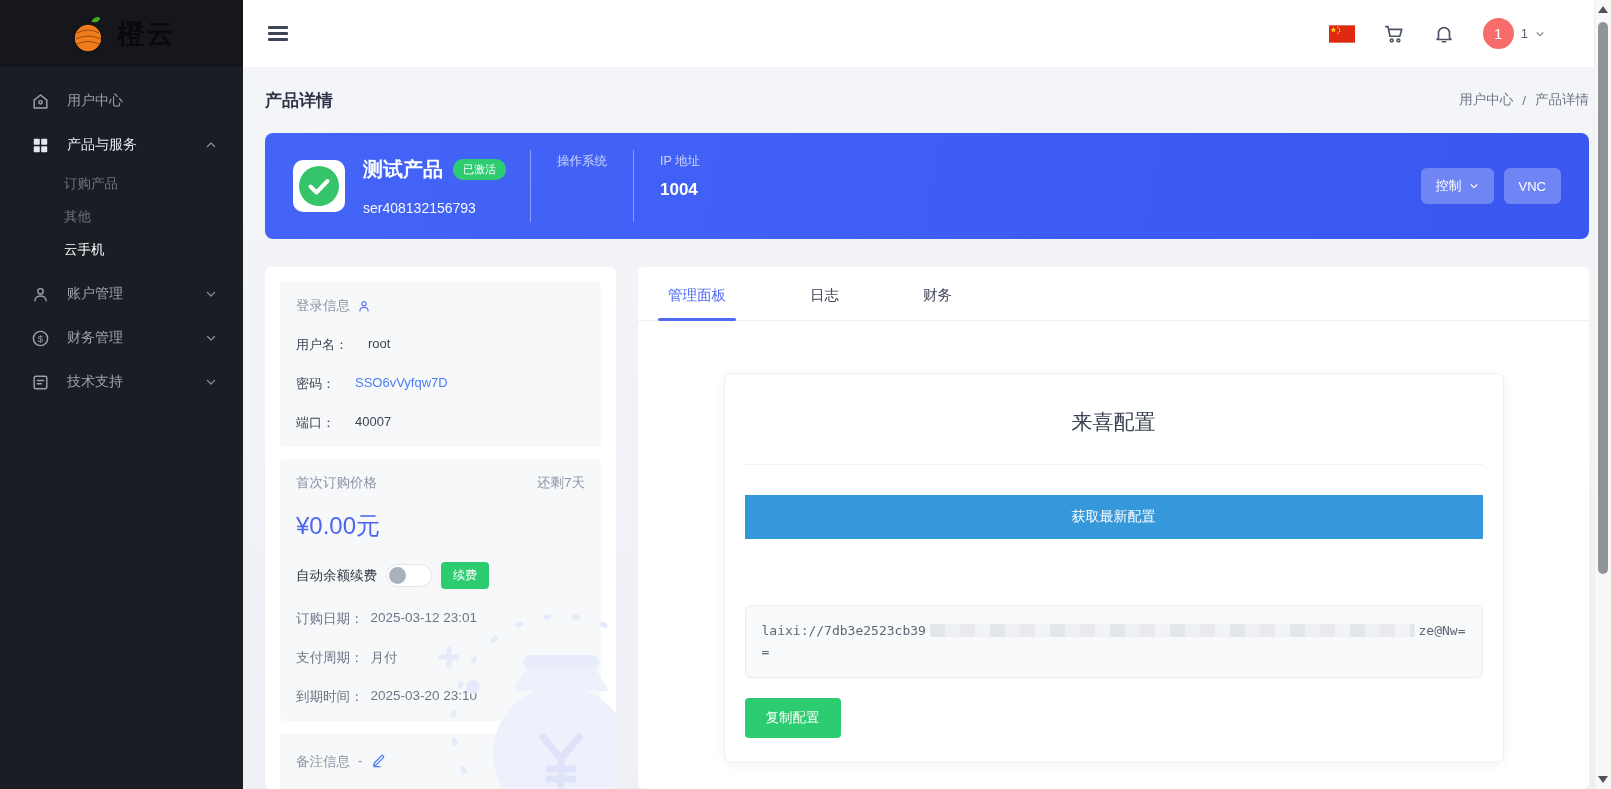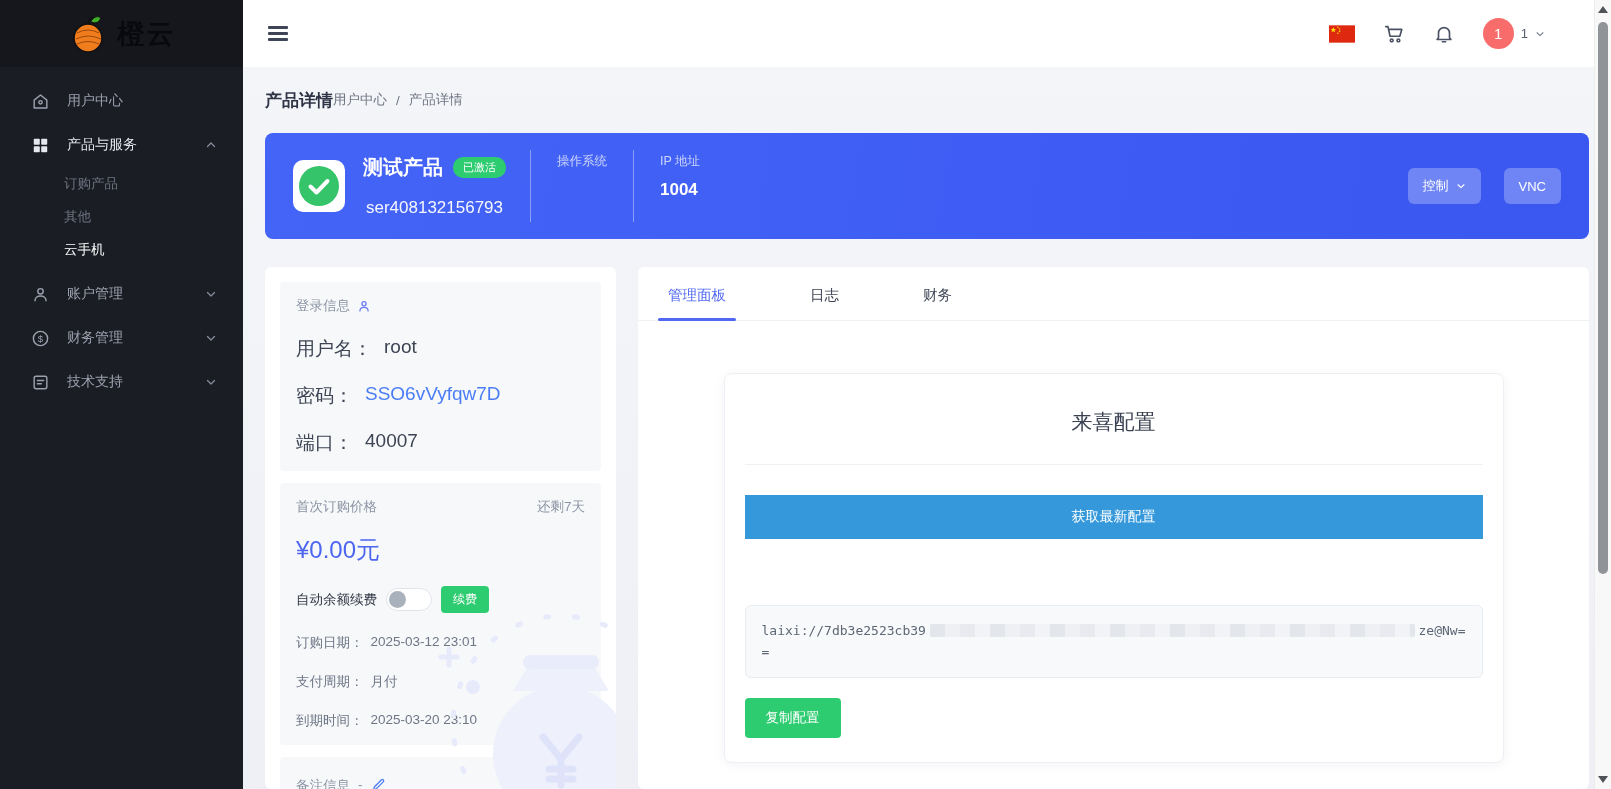--- a/index.html
+++ b/index.html
@@ -27,46 +27,46 @@
   .hamburger span { display:block; height:2.5px; background:#3e4556; margin:3.5px 0; border-radius:1px; }
   .topbar-right { margin-left:auto; display:flex; align-items:center; gap:28px; }
   .tb-icon { width:22px; height:22px; color:#4a5264; cursor:pointer; }
   .flag { width:26px; height:18px; cursor:pointer; display:block; }
   .avatar-wrap { display:flex; align-items:center; gap:7px; cursor:pointer; }
   .avatar { width:31px; height:31px; border-radius:50%; background:#f86c6b; color:#fff; font-size:15px; display:flex; align-items:center; justify-content:center; }
   .user-name { font-size:13px; color:#5a6170; }
   .chev-sm { width:10px; height:10px; color:#7a8090; }
   
   .content { flex:1; padding:0 22px; overflow:hidden; background:linear-gradient(#f4f5f9,#eef0f5); }
-  .page-head { height:66px; display:flex; align-items:center; }
+  .page-head { height:66px; display:flex; align-items:center; justify-content:space-between; }
   .page-title { font-size:17px; font-weight:bold; color:#2e3345; }
   .breadcrumb { font-size:13.5px; color:#6f7683; display:flex; gap:9px; align-items:center; }
   .crumb-link { cursor:pointer; }
   
   .banner { height:106px; border-radius:8px; background:linear-gradient(100deg,#4464f7,#3a57f0); display:flex; align-items:center; padding:0 28px; color:#fff; }
   .banner-icon-box { width:52px; height:52px; background:#fff; border-radius:10px; display:flex; align-items:center; justify-content:center; flex-shrink:0; }
   .banner-main { margin:0 24px 0 18px; }
   .bn-name-row { display:flex; align-items:center; gap:10px; }
   .bn-name { font-size:20px; font-weight:bold; }
   .badge-active { background:#2ecc71; color:#fff; font-size:11px; padding:3px 10px; border-radius:10px; }
-  .bn-serial { font-size:17px; margin-top:17px; color:rgba(255,255,255,.95);text-align:center; }
+  .bn-serial { font-size:14px; margin-top:17px; color:rgba(255,255,255,.95); }
   .banner-sep { width:1px; height:72px; background:rgba(255,255,255,.38); flex-shrink:0; }
   .banner-field { padding:0 26px; display:flex; flex-direction:column; align-self:stretch; padding-top:20px; min-width:86px; }
   .bf-label { font-size:12.5px; color:rgba(255,255,255,.72); }
   .bf-value { font-size:17px; font-weight:bold; margin-top:10px; min-height:20px; }
-  .banner-buttons { margin-left:auto; display:flex; gap:23px; }
+  .banner-buttons { margin-left:auto; display:flex; gap:10px; }
   .btn-banner { background:rgba(255,255,255,.27); border:none; border-radius:6px; padding:0 15px; height:36px; font-size:13px; color:#fff; display:flex; align-items:center; gap:7px; cursor:pointer; font-family:inherit; }
   
   .cols { display:flex; gap:22px; margin-top:28px; height:522px; }
   .card { background:#fff; border-radius:6px; }
   .left-card { width:351px; flex-shrink:0; padding:15px; position:relative; overflow:hidden; }
   .section { background:#f7f8fa; border-radius:4px; padding:15px 16px; margin-bottom:12px; }
   .sec-title { font-size:13.5px; color:#8a93a3; display:flex; align-items:center; gap:7px; }
   .login-rows { margin-top:14px; }
-  .info-row { display:flex; gap:12px; font-size:19px; margin-top:21px; color:#3d4454; }
+  .info-row { display:flex; gap:20px; font-size:13px; margin-top:21px; color:#3d4454; }
   .info-row .val { color:#3d4454; }
   .val-link { color:#4a7df5; cursor:pointer; }
   .price-head { display:flex; justify-content:space-between; font-size:13.5px; color:#8a93a3; }
   .price-val { margin-top:18px; font-size:24px; color:#4c66f0; }
   .renew-row { margin-top:20px; display:flex; align-items:center; gap:9px; }
   .renew-label { font-size:13.5px; color:#2f3542; }
   .toggle { width:46px; height:23px; border-radius:12px; background:#fff; border:1px solid #e1e5ea; position:relative; cursor:pointer; flex-shrink:0; }
   .toggle-knob { position:absolute; left:2px; top:2px; width:17px; height:17px; border-radius:50%; background:#a9b2bc; }
   .btn-renew { background:#2ecc71; color:#fff; border:none; border-radius:4px; font-size:12px; padding:5px 12px; cursor:pointer; font-family:inherit; }
   .date-row { margin-top:21px; font-size:13.5px; color:#6e7686; display:flex; gap:7px; }

